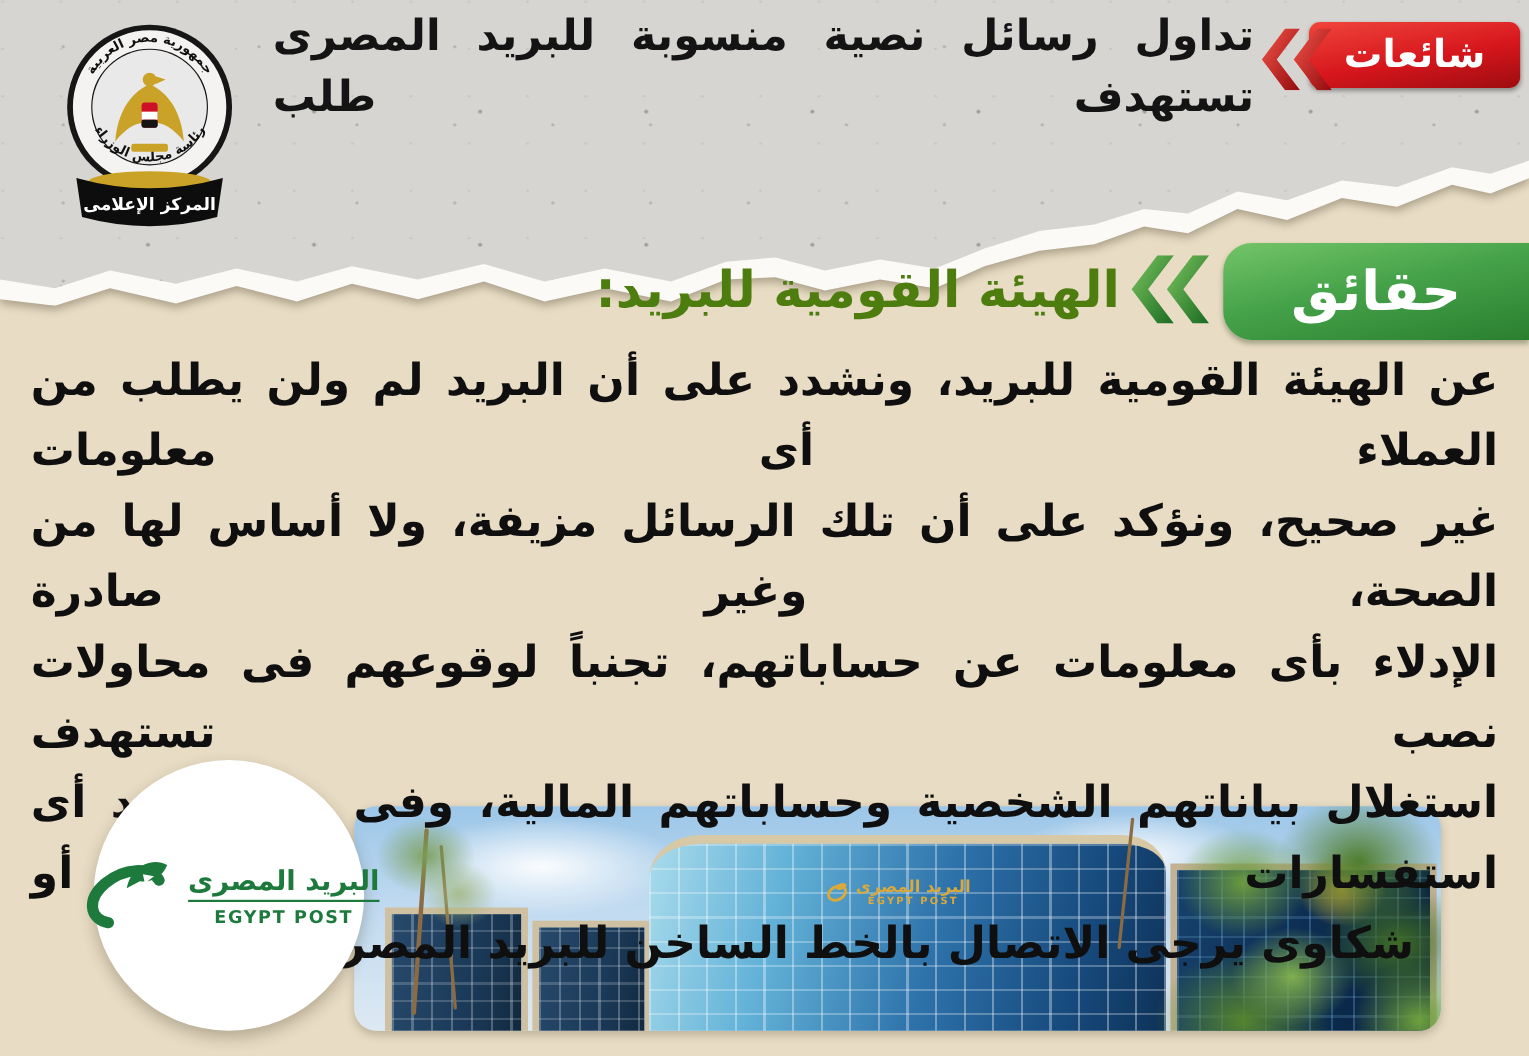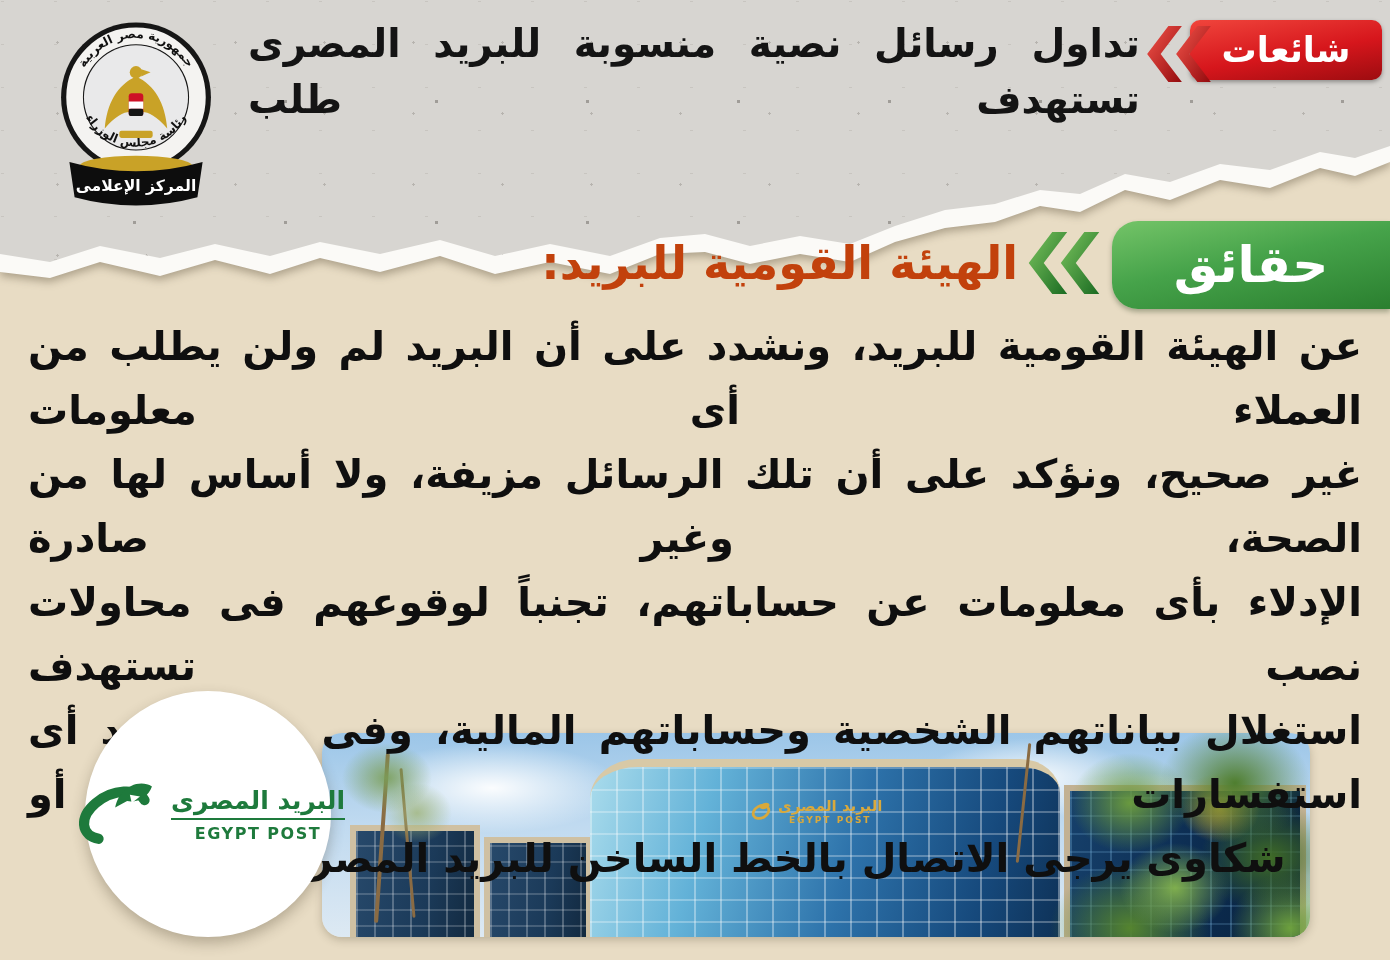--- a/index.html
+++ b/index.html
@@ -36,37 +36,37 @@
   .rumor-badge{
     position:absolute;top:20px;right:8px;width:192px;height:60px;z-index:3;
     background:linear-gradient(170deg,#f0453c 0%,#d6161c 55%,#9d0c10 100%);
     border-radius:10px;display:flex;align-items:center;justify-content:center;
     color:#fff;font-size:35px;font-weight:bold;box-shadow:0 2px 4px rgba(0,0,0,.35);
   }
   .chev{position:absolute;z-index:3;}
   .chev-red{top:26px;right:179px;width:64px;height:56px;}
   .chev-green{top:232px;right:289px;width:74px;height:62px;}
   .headline{
-    position:absolute;top:16px;left:248px;width:892px;z-index:3;direction:rtl;
+    position:absolute;top:5px;left:248px;width:892px;z-index:3;direction:rtl;
     color:#141414;font-weight:bold;font-size:39px;line-height:56px;
   }
   .headline .l1{text-align:justify;text-align-last:justify;}
   .headline .l2{text-align:center;}
   
   .gov-logo{position:absolute;left:52px;top:12px;width:168px;height:204px;z-index:4;}
   
   .facts-badge{
     position:absolute;top:221px;right:0;width:278px;height:88px;z-index:3;
     background:linear-gradient(168deg,#74c468 0%,#46a34a 45%,#2a7f2f 100%);
     border-radius:26px 0 0 26px;display:flex;align-items:center;justify-content:center;
     color:#fff;font-size:50px;font-weight:bold;box-shadow:0 3px 5px rgba(40,60,30,.35);
   }
   .facts-heading{
     position:absolute;top:236px;right:372px;z-index:3;direction:rtl;
-    color:#c2410c;font-size:46px;font-weight:bold;white-space:nowrap;
+    color:#4d7c0f;font-size:46px;font-weight:bold;white-space:nowrap;
   }
   .facts-body{
     position:absolute;top:314px;left:28px;width:1334px;z-index:3;direction:rtl;
     color:#0f0f0f;font-weight:bold;font-size:40px;line-height:64px;
   }
   .fact-line{text-align:justify;text-align-last:justify;}
   .fact-line.last{text-align:center;text-align-last:center;}
   
   .ep-circle{
     position:absolute;left:85px;top:691px;width:246px;height:246px;border-radius:50%;

